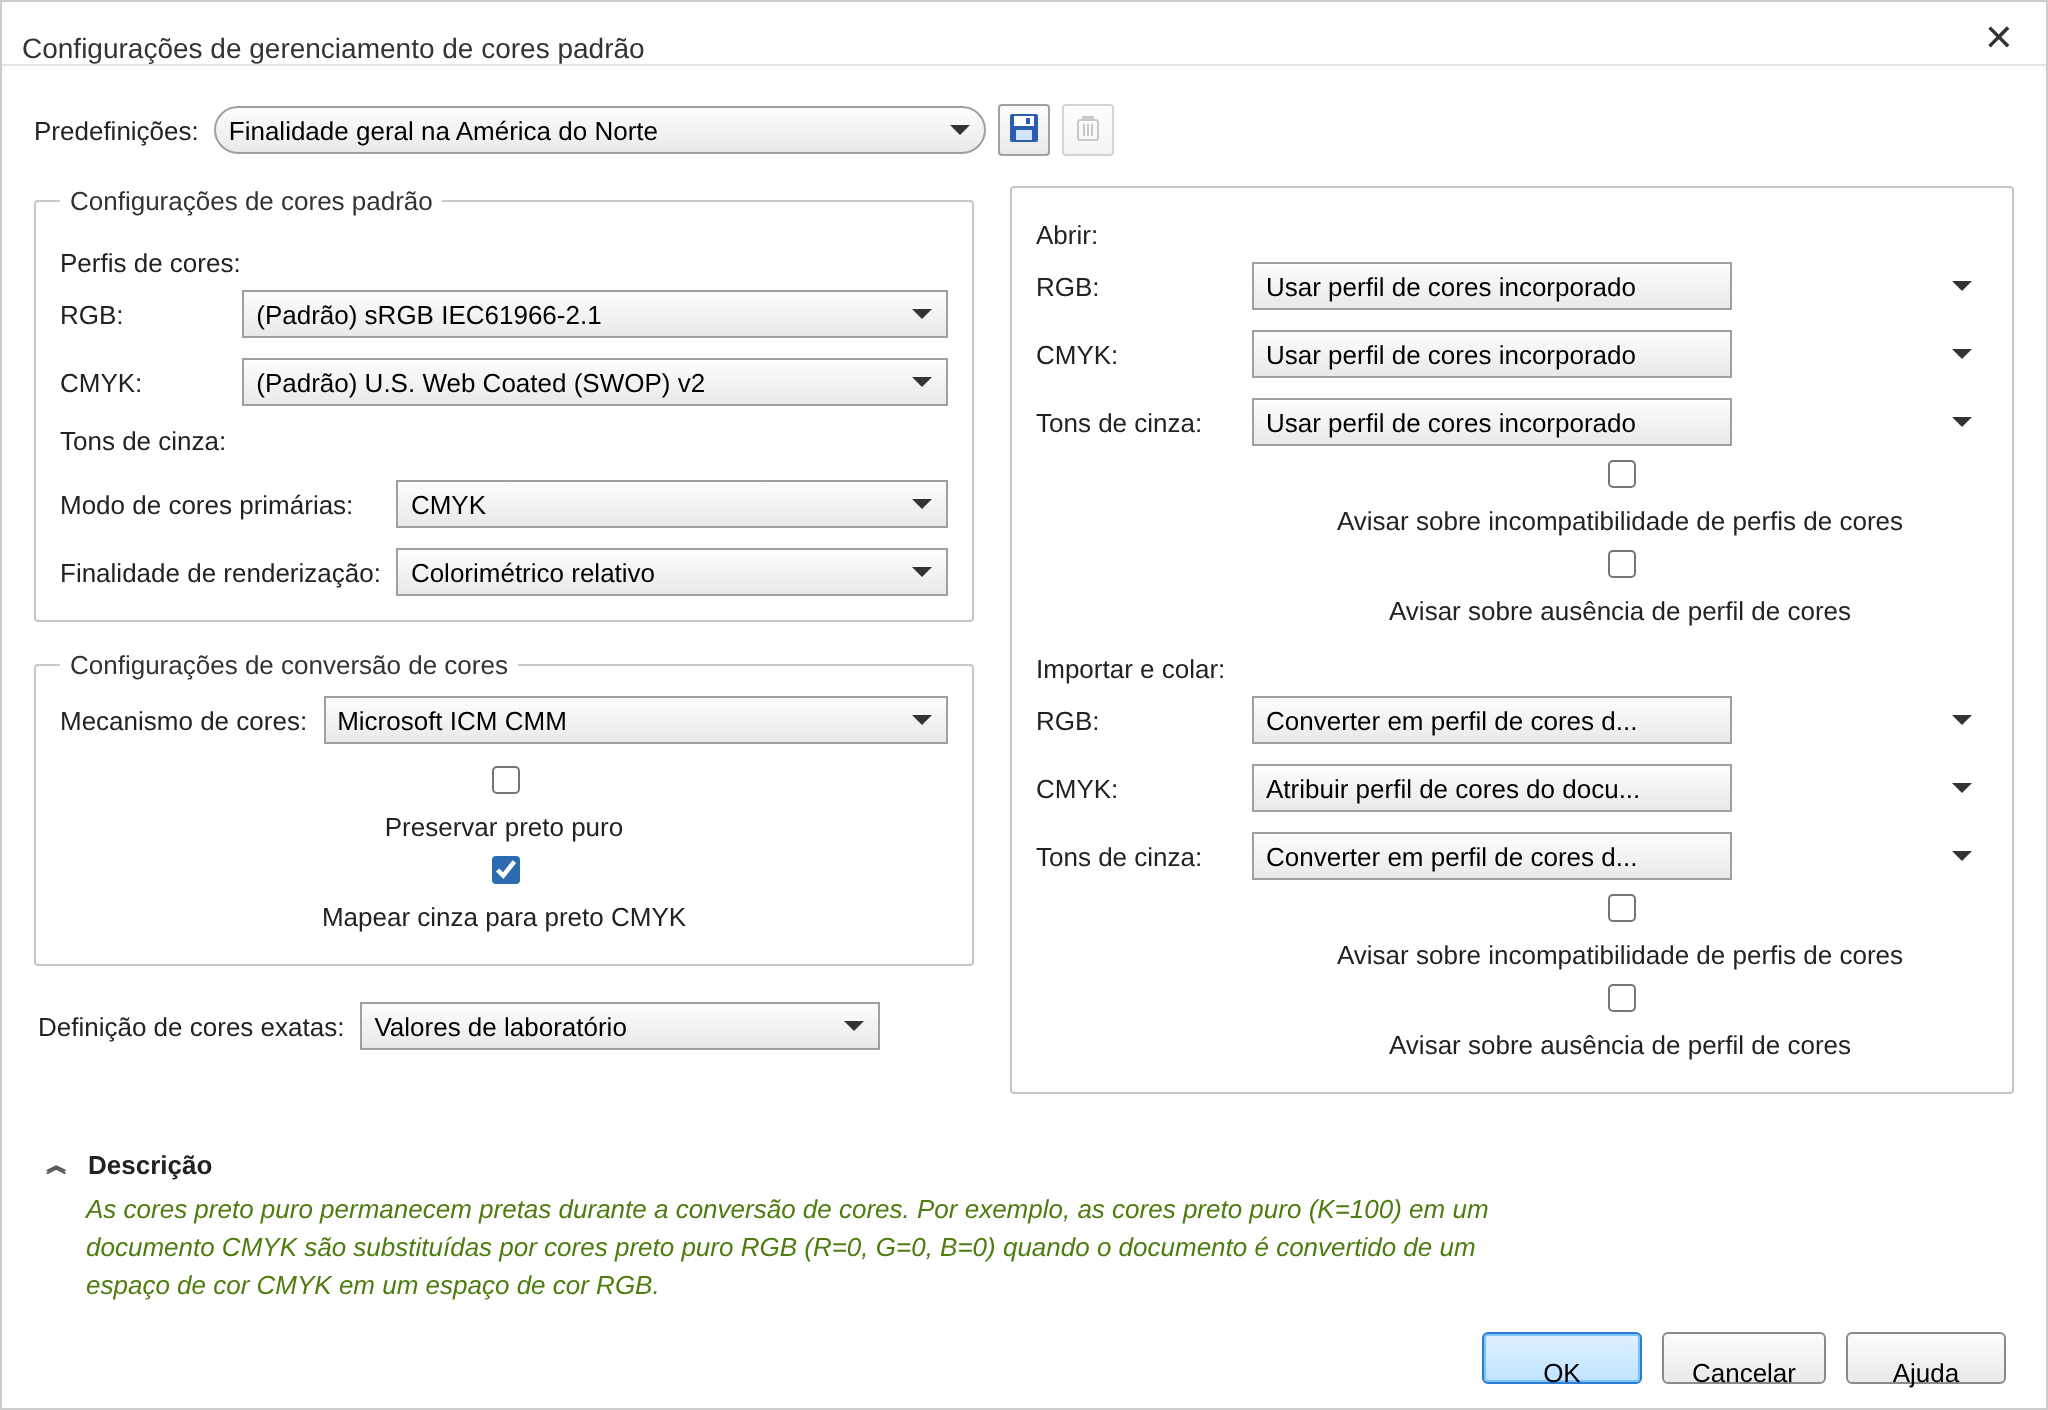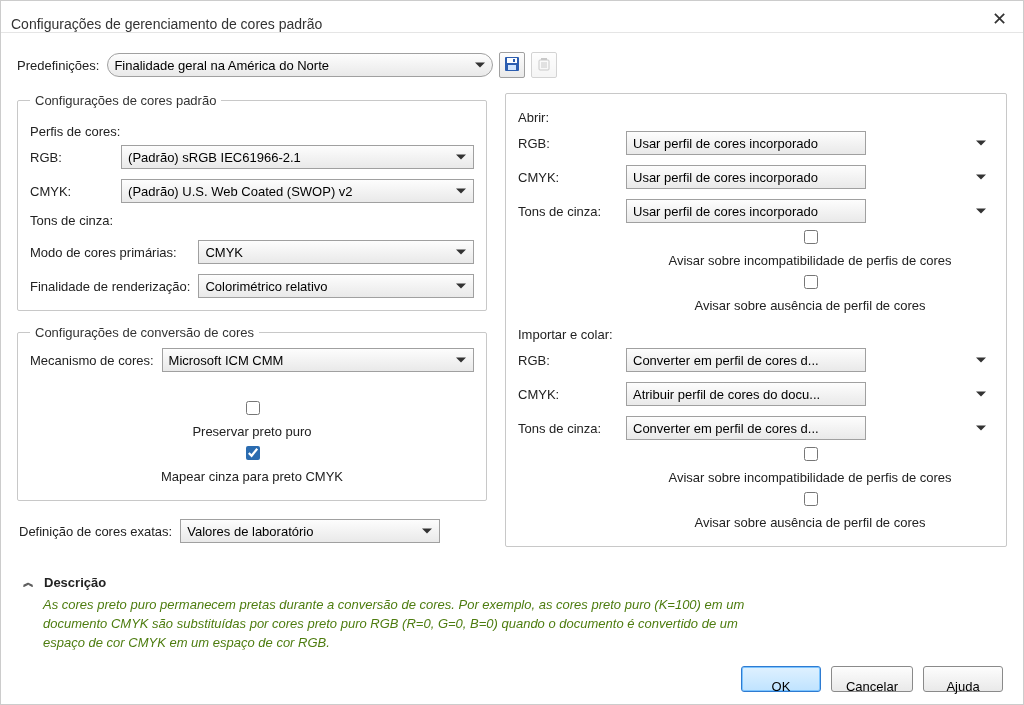--- a/index.html
+++ b/index.html
@@ -189,21 +189,21 @@
             <span class="select-wrap"><select><option>Colorimétrico relativo</option></select></span>
           </div>
         </fieldset>
 
         <fieldset>
           <legend>Configurações de conversão de cores</legend>
           <div class="grid-form">
             <span>Mecanismo de cores:</span>
             <span class="select-wrap"><select><option>Microsoft ICM CMM</option></select></span>
           </div>
-          <div class="check-row noindent" style="margin-top:26px;">
+          <div class="check-row noindent" style="margin-top:8px;">
             <input type="checkbox" style="">
             <span>Preservar preto puro</span>
           </div>
           <div class="check-row noindent">
             <input type="checkbox" checked="" style="">
             <span>Mapear cinza para preto CMYK</span>
           </div>
         </fieldset>
 
         <div class="exact-row">

